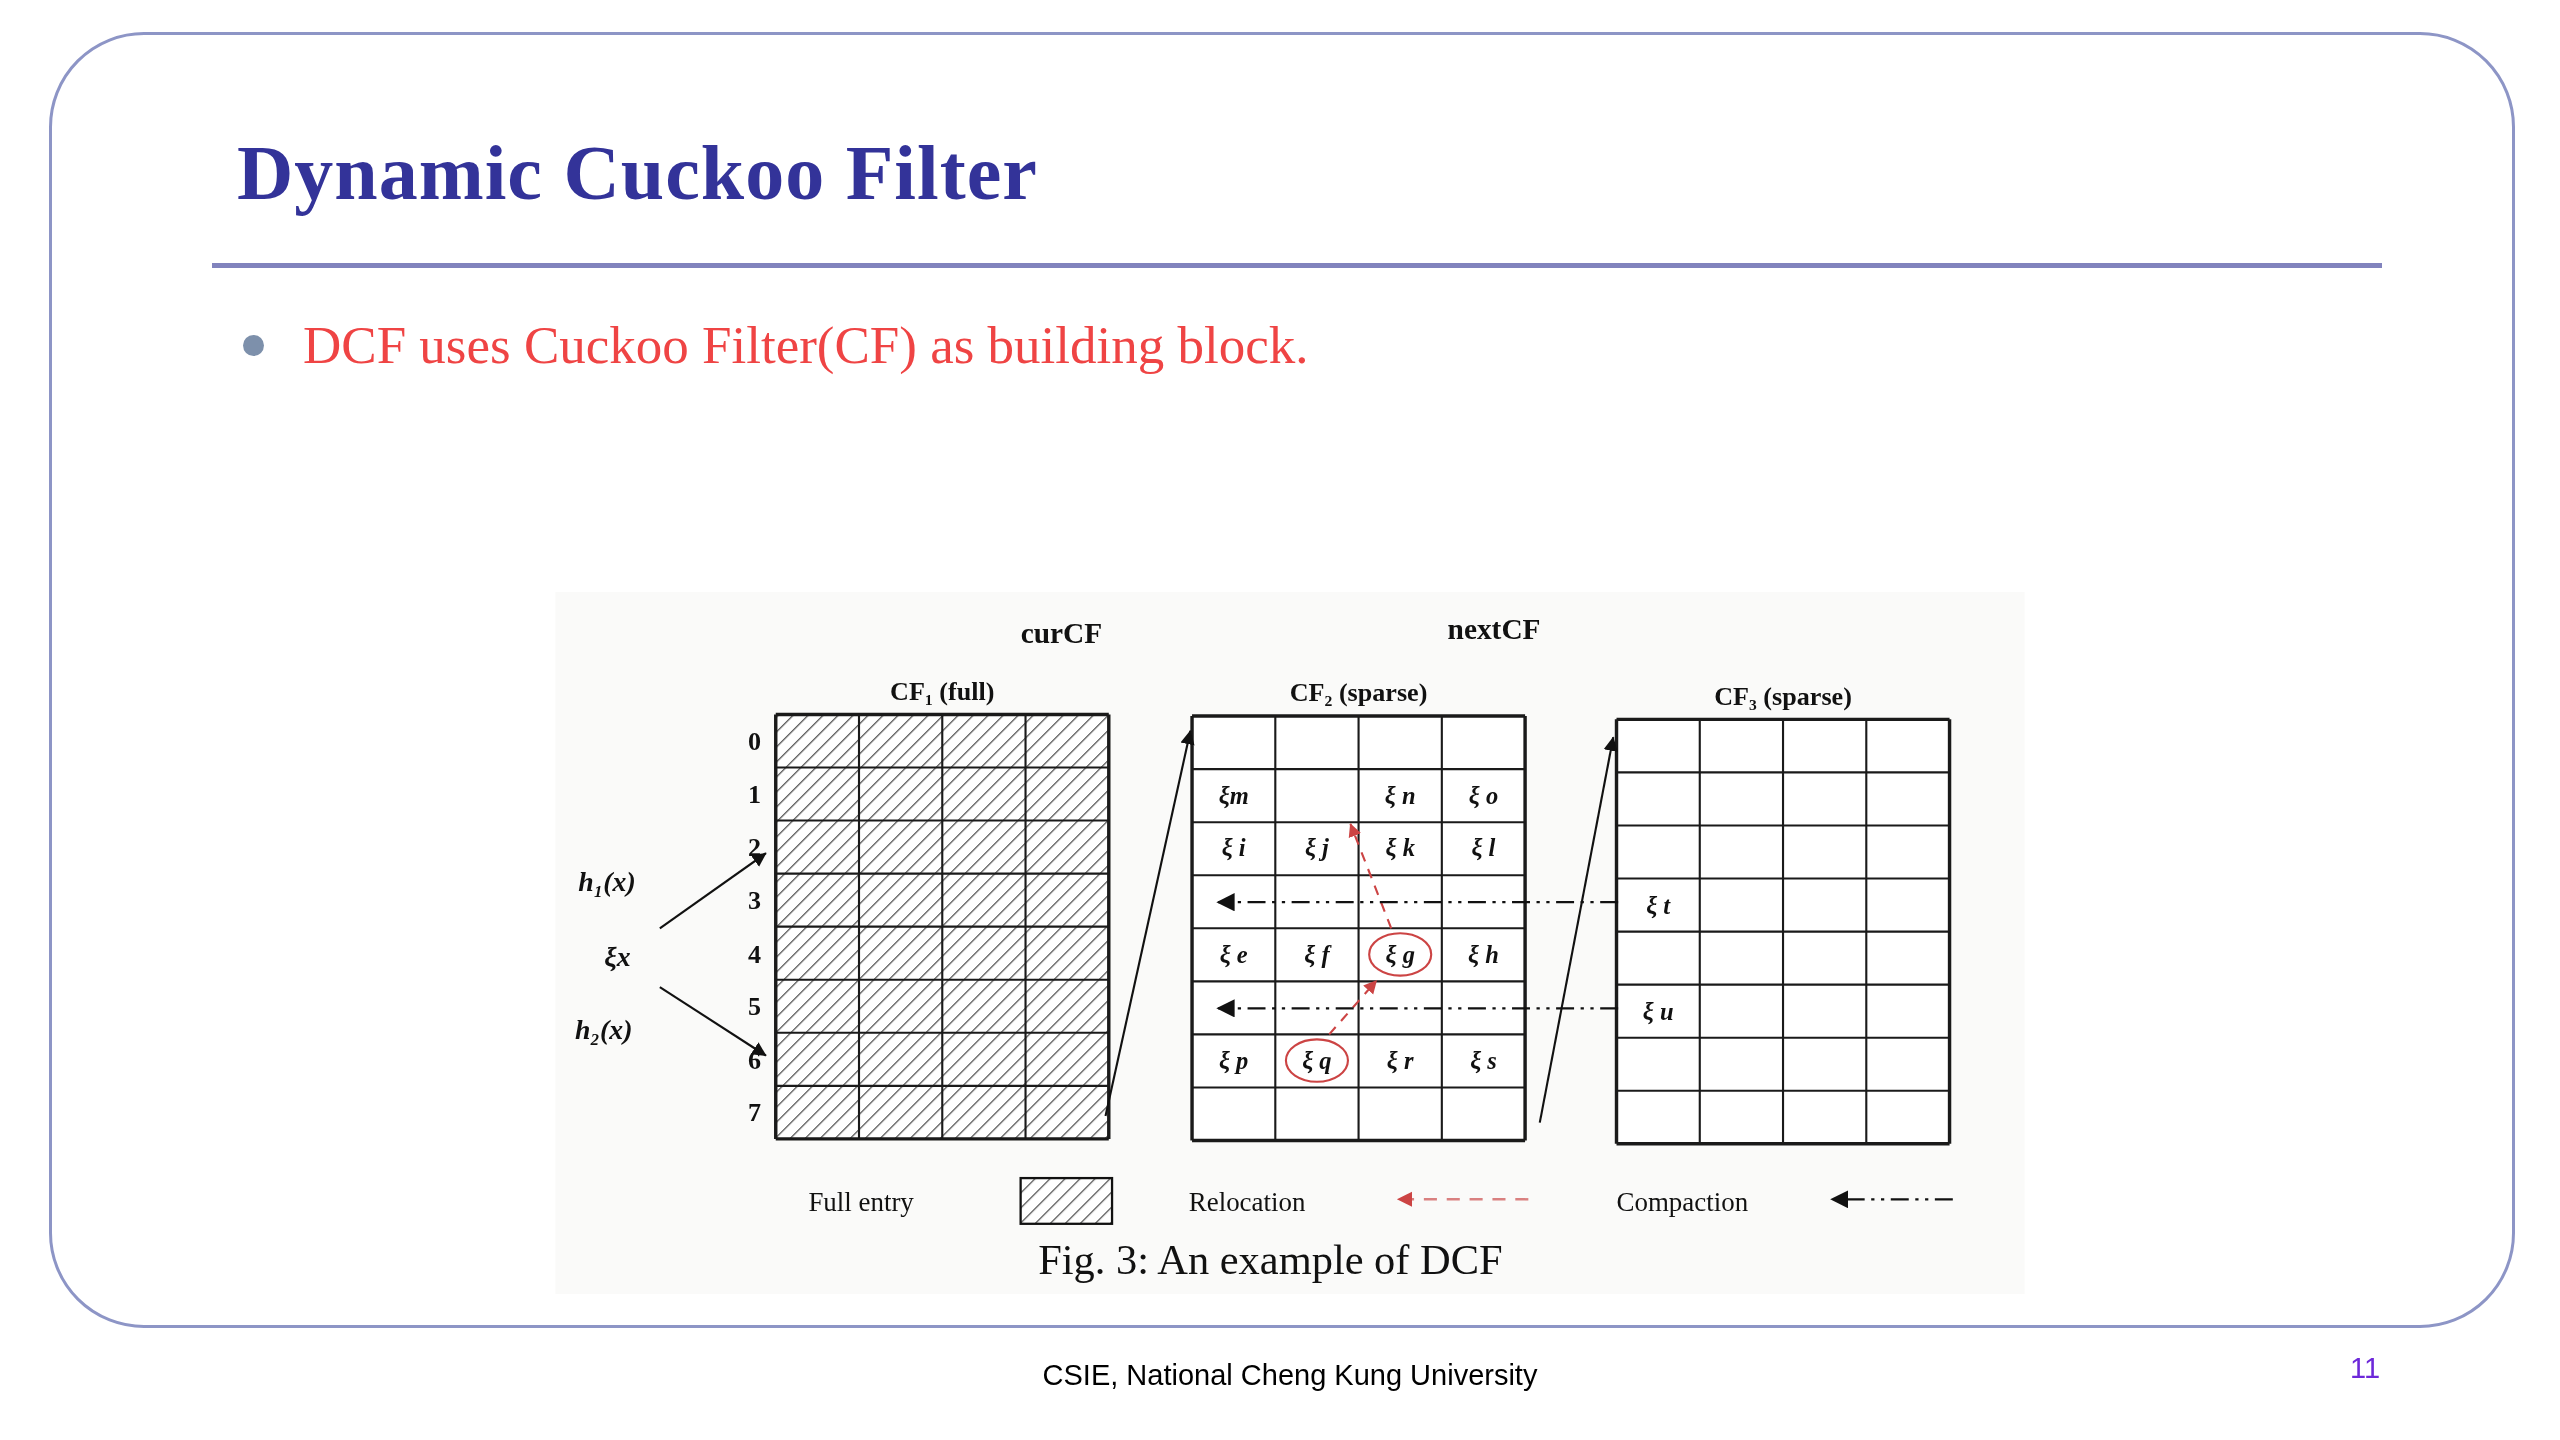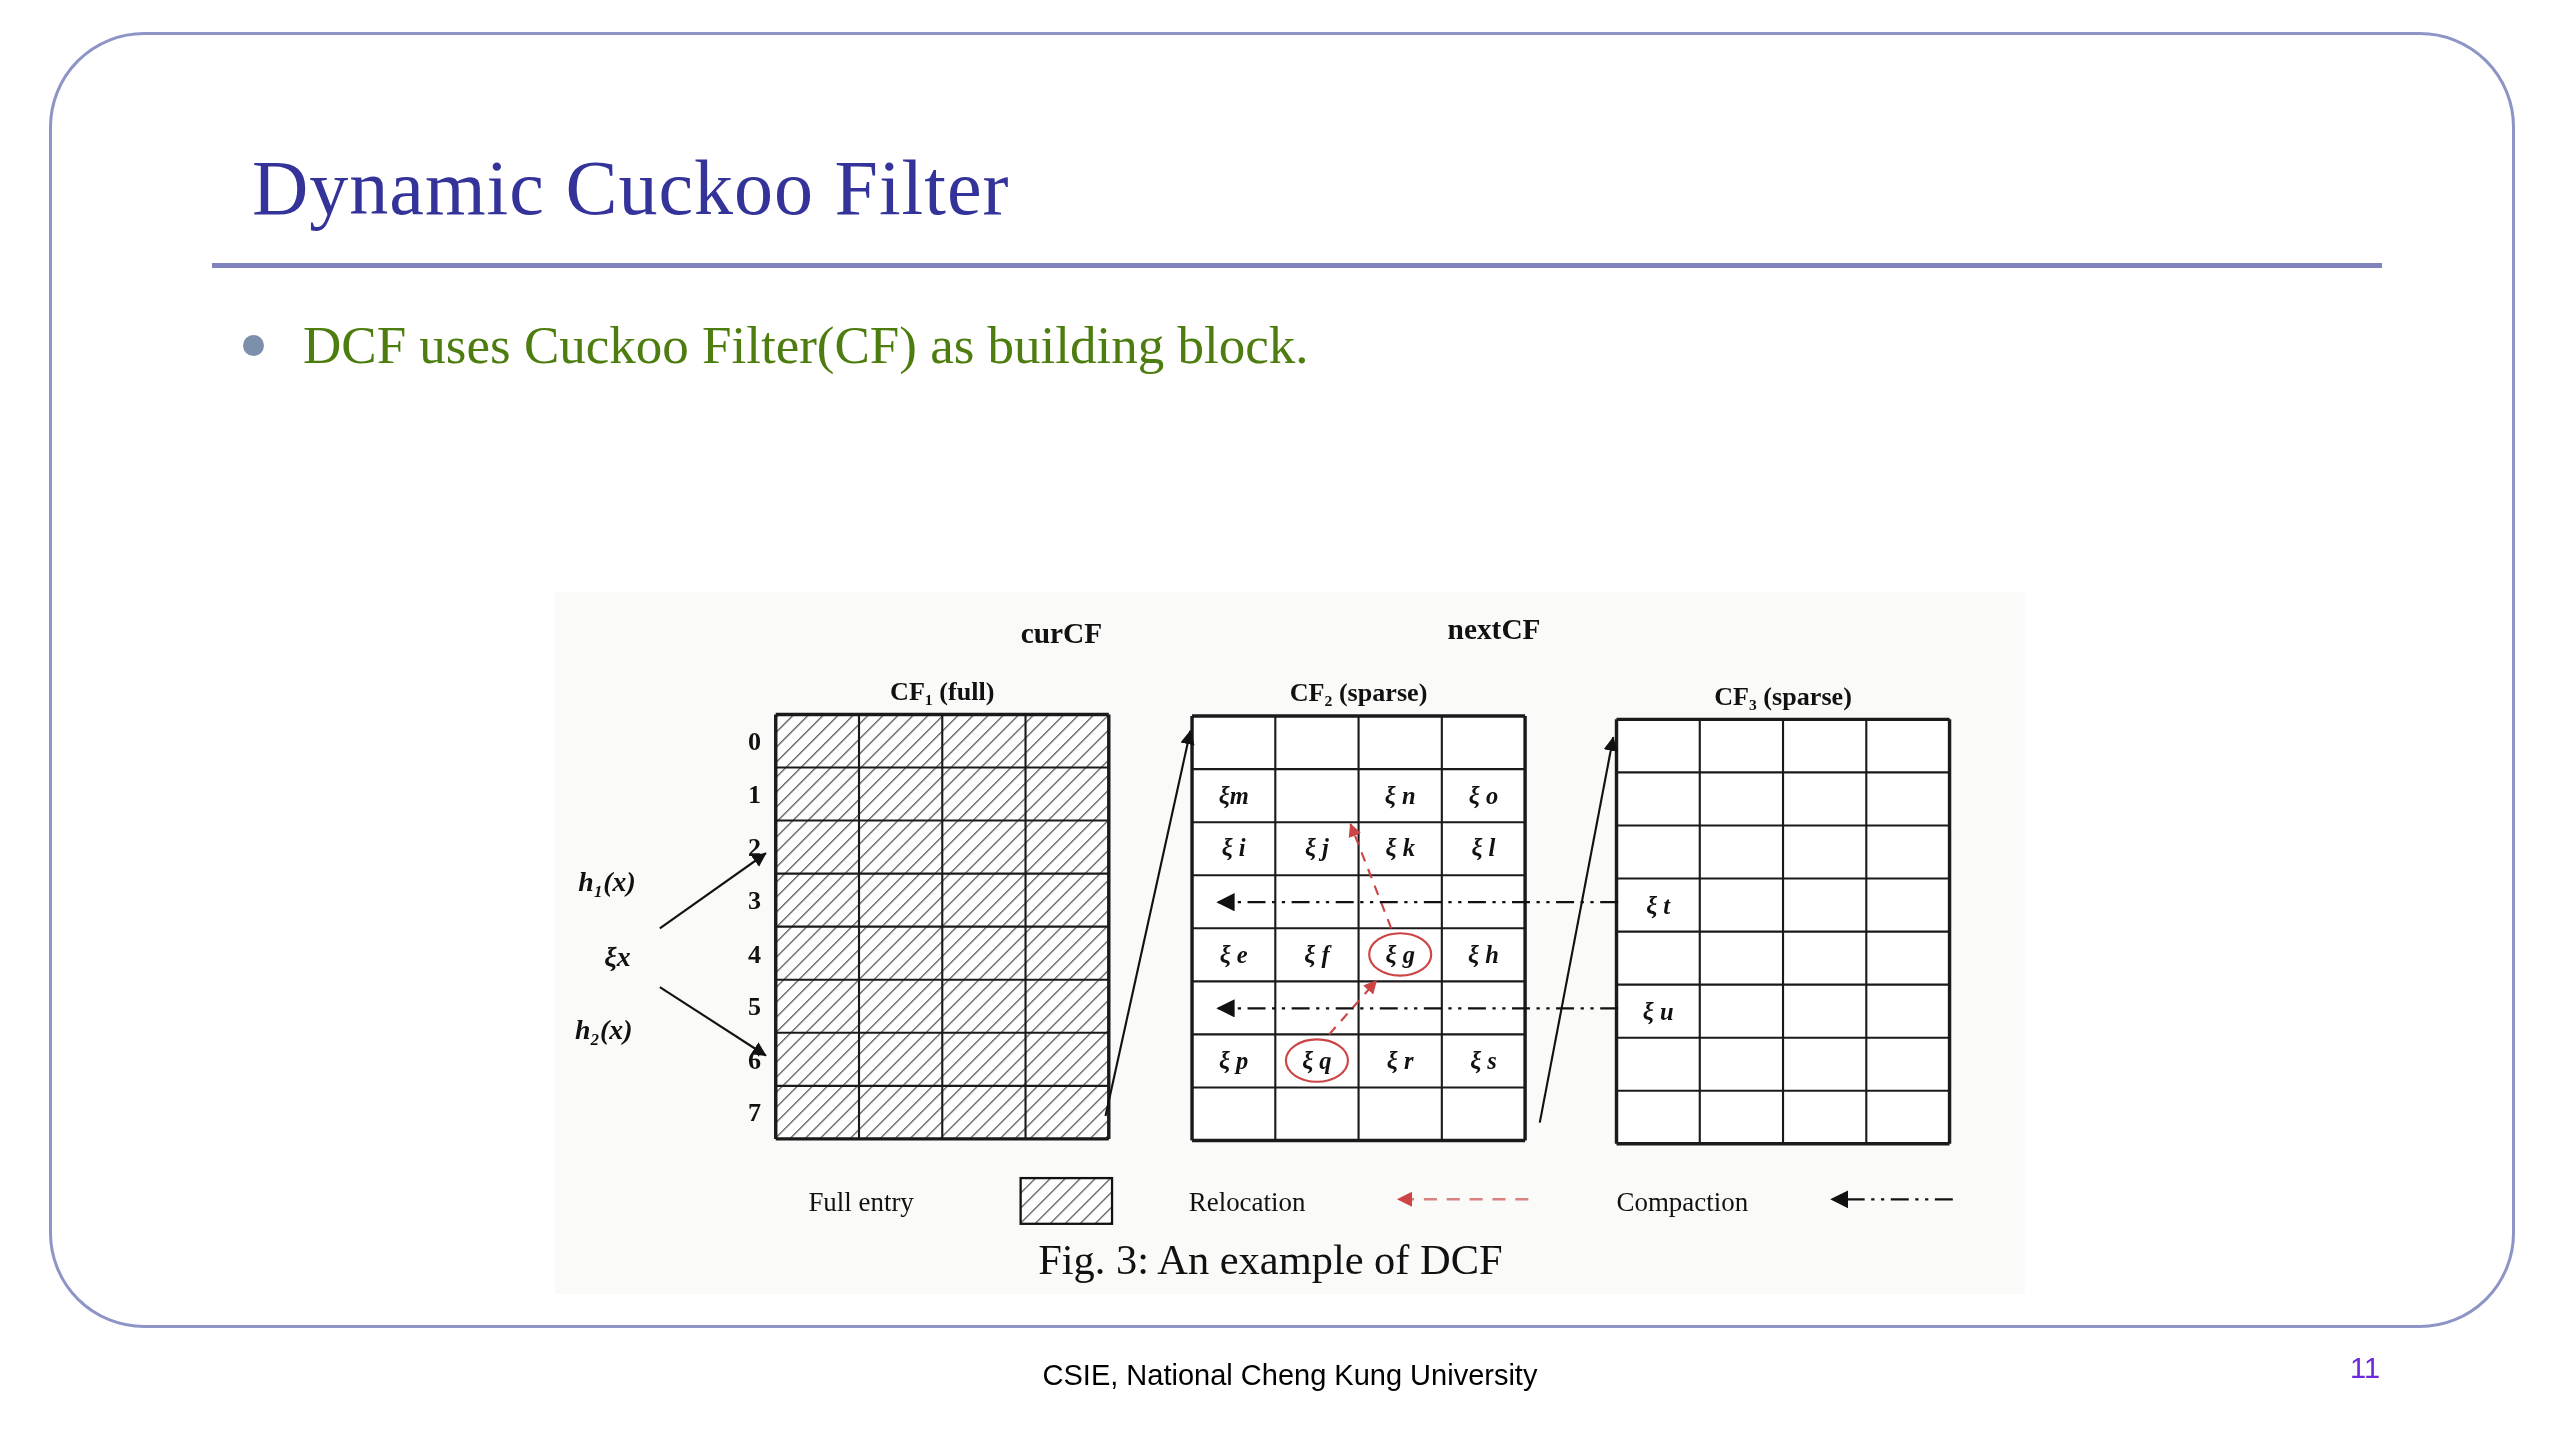--- a/index.html
+++ b/index.html
@@ -7,35 +7,35 @@
     width:2560px; height:1440px; background:#ffffff; position:relative;
     font-family:"Liberation Serif","DejaVu Serif",serif; color:#000;
     overflow:hidden;
   }
   .slide { position:absolute; left:0; top:0; width:2560px; height:1440px; background:#ffffff; }
   .slide-frame {
     position:absolute; left:49px; top:32px; width:2460px; height:1290px;
     border:3px solid #8d95c6; border-radius:95px; background:transparent;
   }
   .title {
-    position:absolute; left:237px; top:126px; margin:15px;
-    font-size:78px; font-weight:400; color:#333399; letter-spacing:1px;
+    position:absolute; left:237px; top:126px; margin:0;
+    font-size:78px; font-weight:700; color:#333399; letter-spacing:1px;
     font-family:"Liberation Serif","DejaVu Serif",serif; line-height:1.2;
   }
   .rule {
     position:absolute; left:212px; top:263px; width:2170px; height:5px;
     background:#8183bd;
   }
   .bullets {
     position:absolute; left:237px; top:314px; margin:0; padding:0; list-style:none;
     width:1900px;
   }
   .bullets li {
     position:relative; padding-left:66px; margin:0 0 30px 0;
-    font-size:53px; line-height:63px; color:#4d7c0f;
+    font-size:53px; line-height:63px; color:#ef4444;
   }
   .dot {
     position:absolute; left:6px; top:21px; width:21px; height:21px;
     border-radius:50%; background:#7d90ab; display:block;
   }
   .figure { position:absolute; left:555px; top:592px; width:1470px; height:702px; }
   .figure text { font-family:"Liberation Serif","DejaVu Serif",serif; fill:#111; }
   .f-big  { font-size:18px; font-weight:bold; }
   .f-head { font-size:16px; font-weight:bold; }
   .f-num  { font-size:16px; font-weight:bold; }

